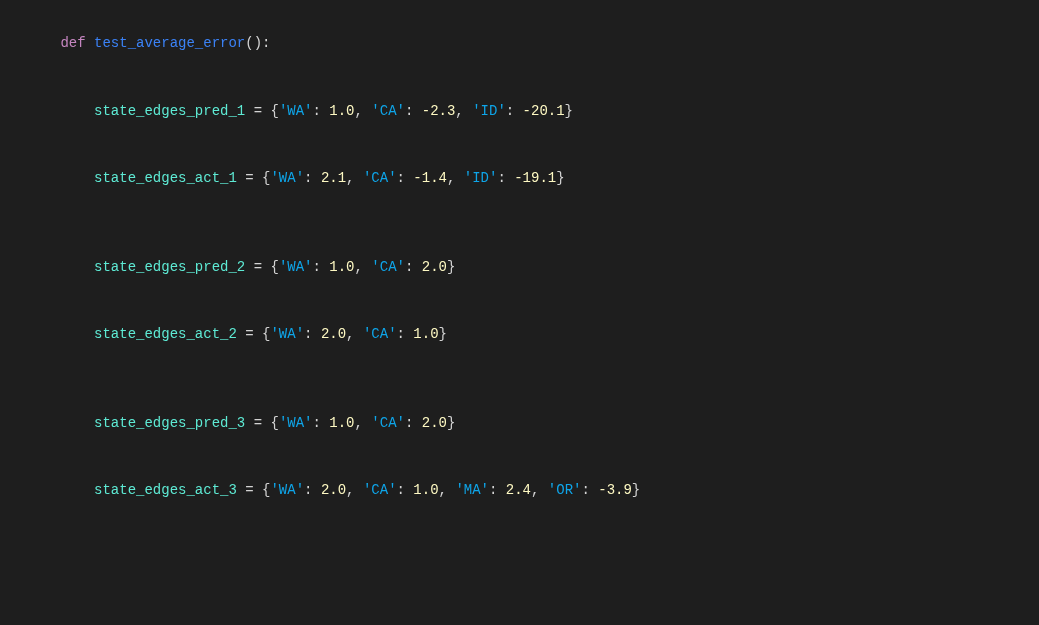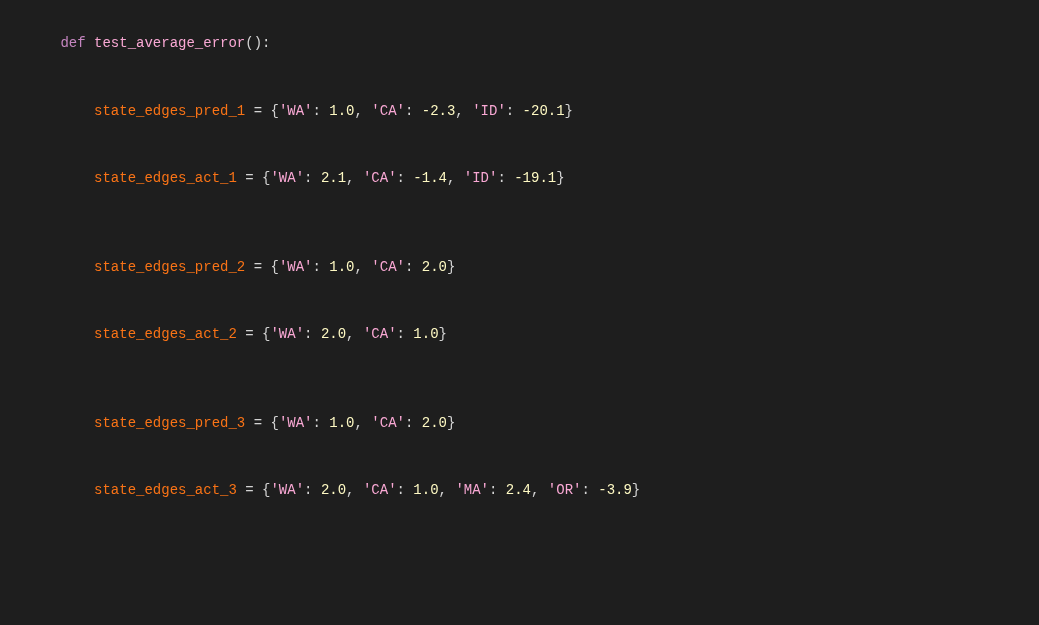--- a/index.html
+++ b/index.html
@@ -33,25 +33,25 @@
       align-items: center;
       white-space: pre;
     }
 
     .line-content {
       display: inline;
     }
 
     
     .kw-def { color: #c586c0; text-align: right; } 
-    .fn-name { color: #f9a8d4; font-family: Liberation Mono, monospace; } 
+    .fn-name { color: #3b82f6; font-family: Liberation Mono, monospace; } 
     .kw-assert { color: #569cd6; } 
-    .string { color: #f9a8d4; } 
+    .string { color: #0ea5e9; } 
     .number { color: #fef9c3; } 
-    .var { color: #f97316; margin-top: 16px; } 
+    .var { color: #5eead4; margin-top: 16px; } 
     .fn-call { color: #dcdcaa; }
     .plain { color: #d4d4d4; }
   </style>
 </head>
 <body>
 
 <div class="code-container">
 
   <div class="line">
     <span class="line-content">

